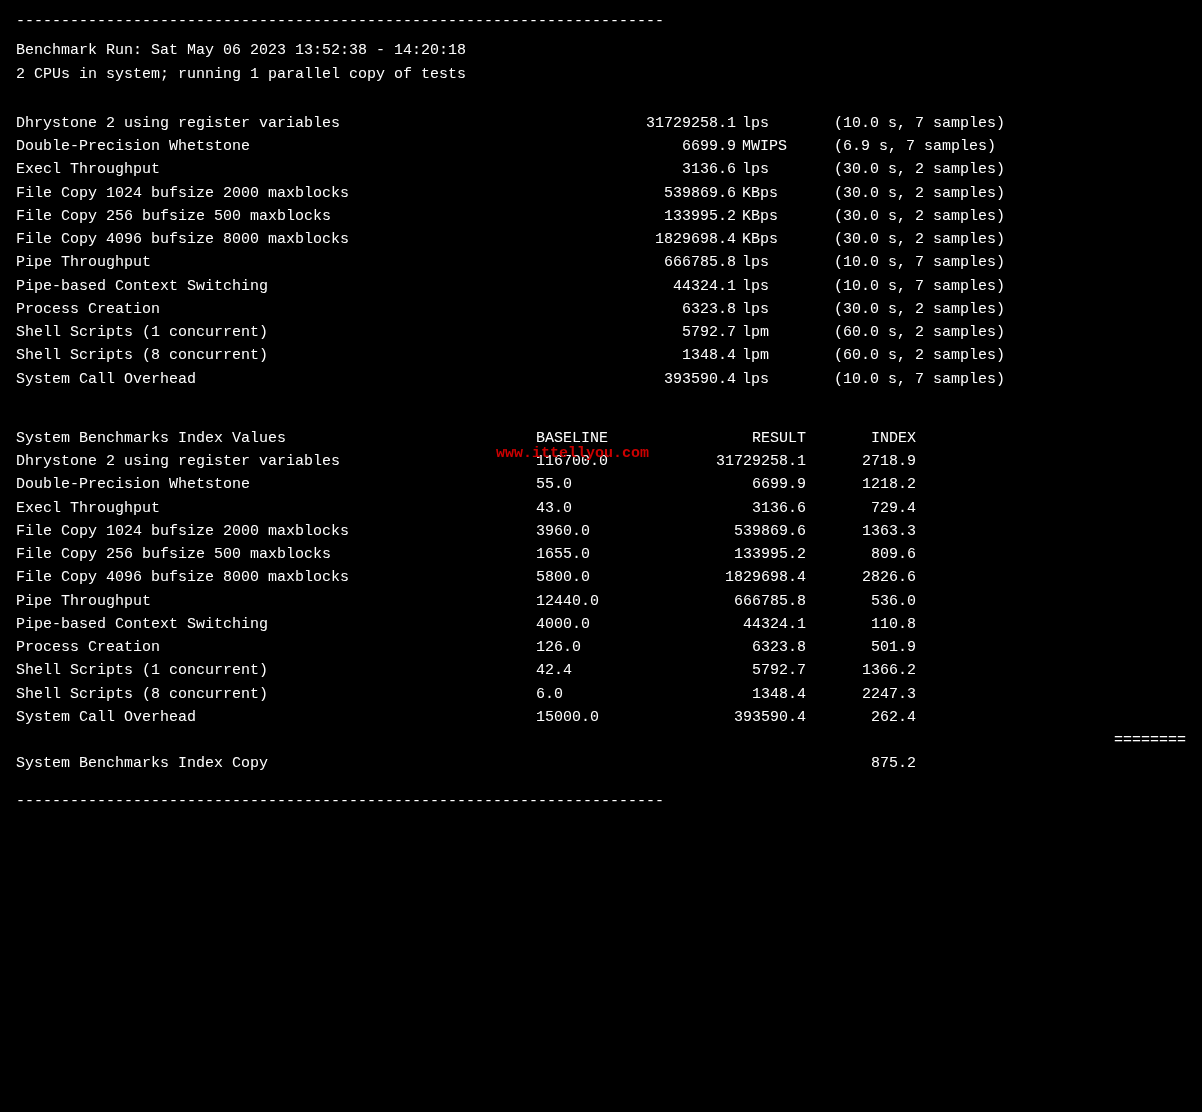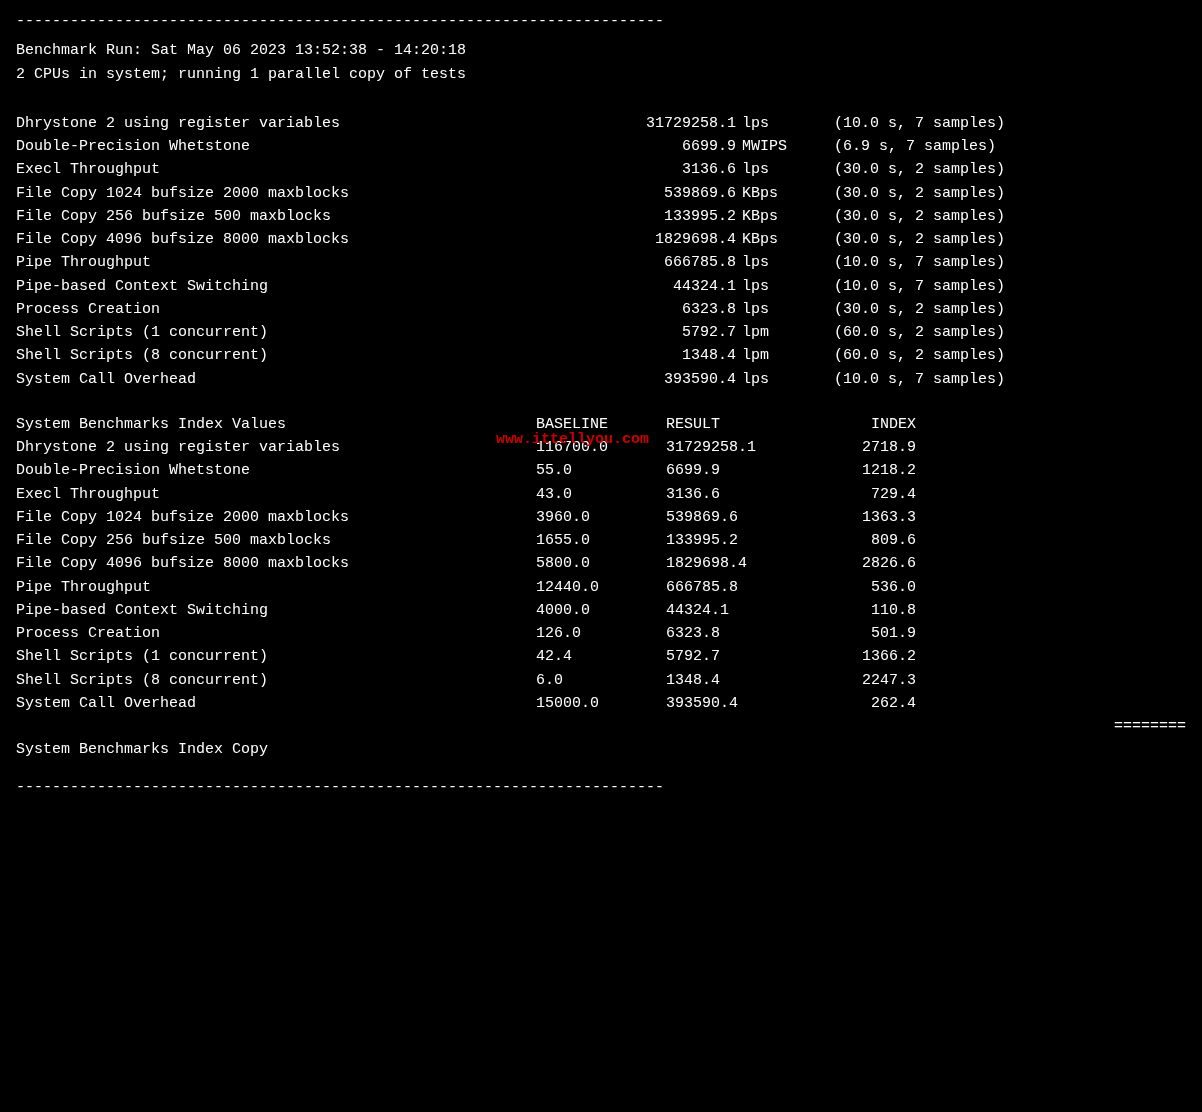--- a/index.html
+++ b/index.html
@@ -38,36 +38,38 @@
     }
     .bench-unit {
       width: 80px;
       flex-shrink: 0;
       padding-left: 6px;
     }
     .bench-info {
       color: #ffffff;
     }
     .index-table {
+      margin-top: 14px;
     }
     .index-header-row {
       display: flex;
       white-space: pre;
       position: relative;
     }
     .index-header-name {
       width: 520px;
       flex-shrink: 0;
     }
     .col-baseline {
       width: 130px;
       flex-shrink: 0;
     }
     .col-result {
       width: 140px;
+      text-align: right;
       flex-shrink: 0;
     }
     .col-index {
       width: 110px;
       text-align: right;
       flex-shrink: 0;
     }
     .watermark {
       color: #cc0000;
       font-weight: bold;
@@ -145,17 +147,18 @@
       <div class="index-header-row" style="position: static;"><span class="index-header-name">Process Creation</span><span class="col-baseline">126.0</span><span class="col-result">6323.8</span><span class="col-index">501.9</span></div>
       <div class="index-header-row" style="position: static;"><span class="index-header-name">Shell Scripts (1 concurrent)</span><span class="col-baseline">42.4</span><span class="col-result">5792.7</span><span class="col-index">1366.2</span></div>
       <div class="index-header-row" style="position: static;"><span class="index-header-name">Shell Scripts (8 concurrent)</span><span class="col-baseline">6.0</span><span class="col-result">1348.4</span><span class="col-index">2247.3</span></div>
       <div class="index-header-row" style="position: static;"><span class="index-header-name">System Call Overhead</span><span class="col-baseline">15000.0</span><span class="col-result">393590.4</span><span class="col-index">262.4</span></div>
     </div>
   <div class="equals-row">
     <div class="equals-val">========</div>
   </div>
   <div class="score-row">
     <span class="score-label">System Benchmarks Index Copy</span>
+    <span class="score-val">875.2</span>
   </div>
 </div>
 
 <div class="spacer"></div>
 <div class="divider">------------------------------------------------------------------------</div>
 
 </body></html>

